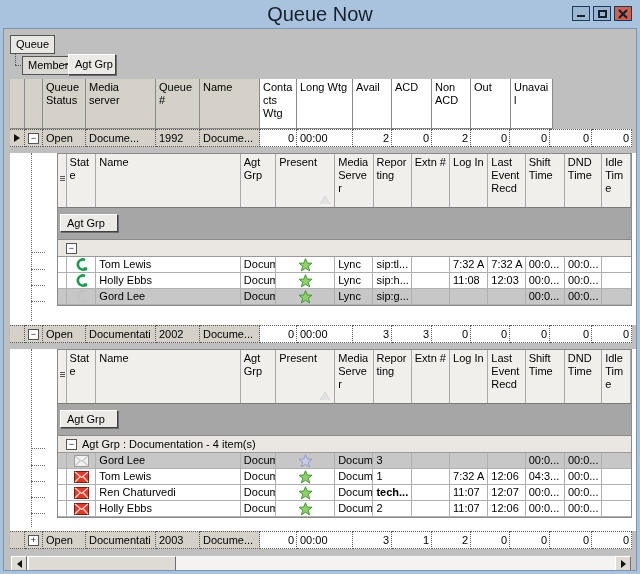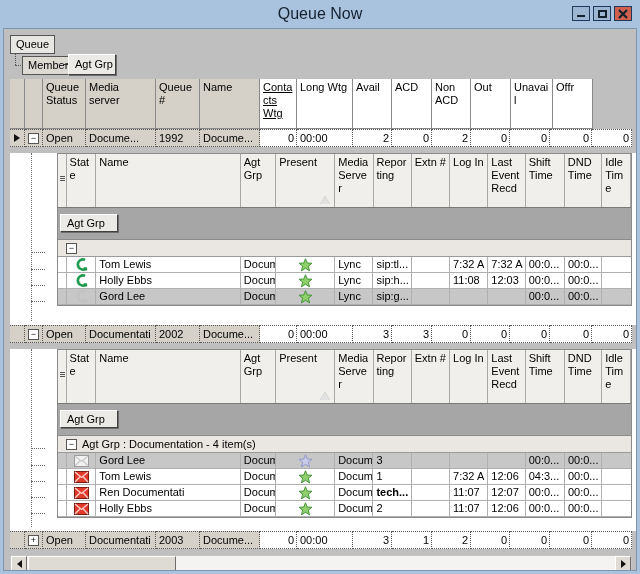--- a/index.html
+++ b/index.html
@@ -1,19 +1,19 @@
 <!DOCTYPE html>
 <html><head>
 <meta charset="utf-8">
 <style>
   * { box-sizing: border-box; margin: 0; padding: 0; }
   body { font-family: "Liberation Sans", sans-serif; background:#e8e8e8; }
   .window { position:relative; width:640px; height:574px; background:#a9c3de; overflow:hidden; }
   .titlebar { height:28px; display:flex; align-items:center; justify-content:center; position:relative; }
-  .title { font-size:16px; color:#16212e; }
+  .title { font-size:20px; color:#16212e; }
   .tb-btns { position:absolute; right:8px; top:6px; display:flex; gap:3px; }
   .tb-btn { width:18px; height:15px; border:1px solid #1c3least; border:1px solid #1d3a5c; background:#9db7d2; display:flex; align-items:center; justify-content:center; cursor:default; }
   .tb-btn.close { background:#d0614f; }
   .glyph-min { width:8px; height:2px; background:#16212e; margin-top:5px; }
   .glyph-max { width:9px; height:8px; border:2px solid #16212e; }
   .content { position:absolute; top:28px; left:3px; right:3px; bottom:3px; background:#bfbfbf; border:1px solid #7d95ad; overflow:hidden; }
   
   .toolbar-zone { position:relative; height:50px; }
   .chip { position:absolute; font-size:11px; padding:2px 5px 3px 5px; background:#e9e7e3; border:1px solid #555; white-space:nowrap; }
   .chip-queue { left:6px; top:6px; }
@@ -92,28 +92,27 @@
       <div class="chip chip-agtgrp">Agt Grp</div>
     </div>
     <div class="grid" id="grid">
         <div class="orow ohdr">
           <div class="ocell gray" style="width: 15px;"></div>
           <div class="ocell gray" style="width: 18px;"></div>
           <div class="ocell gray" style="width: 43px;">Queue Status</div>
           <div class="ocell gray" style="width: 70px;">Media server</div>
           <div class="ocell gray" style="width: 44px;">Queue #</div>
           <div class="ocell gray" style="width: 60px;">Name</div>
-          <div class="ocell" style="width: 37px; text-decoration: underline;">Contacts Wtg</div>
+          <div class="ocell" style="width: 37px;">Contacts Wtg</div>
           <div class="ocell" style="width: 56px;">Long Wtg</div>
           <div class="ocell" style="width: 39px;">Avail</div>
           <div class="ocell" style="width: 40px;">ACD</div>
           <div class="ocell" style="width: 39px;">Non ACD</div>
           <div class="ocell" style="width: 40px;">Out</div>
           <div class="ocell" style="width: 42px;">Unavail</div>
-          <div class="ocell" style="width: 40px;">Offr</div>
         </div>
         <div class="orow odata">
           <div class="ocell gray sel-col" style="width: 15px;">
             <div class="sel-arrow"></div>
           </div>
           <div class="ocell gray" style="width: 18px;">
             <div class="expand-box">−</div>
           </div>
           <div class="ocell gray" style="width: 43px;">Open</div>
           <div class="ocell gray" style="width: 70px;">Docume...</div>
@@ -358,21 +357,21 @@
             <div class="irow arow">
               <div class="icell" style="width: 9px;"></div>
               <div class="icell center" style="width: 31px;">
                 <span style="display: inline-flex;">
                   <svg width="15" height="12" viewBox="0 0 15 12">
                     <rect x="0.5" y="0.5" width="14" height="11" fill="#e03a2b" stroke="#7c1d12"></rect>
                     <path d="M1 1 L7.5 6.5 L14 1 M1 11 L5.8 6 M14 11 L9.2 6" stroke="#ffd7d2" fill="none" stroke-width="1.2"></path>
                   </svg>
                 </span>
               </div>
-              <div class="icell" style="width: 152px;">Ren Documentati</div>
+              <div class="icell" style="width: 152px;">Ren Chaturvedi</div>
               <div class="icell" style="width: 37px;">Docum</div>
               <div class="icell center" style="width: 62px;">
                 <span style="display: inline-flex;">
                   <svg width="15" height="14" viewBox="0 0 16 15">
                     <path d="M8 0.8 L9.9 5.4 L14.9 5.6 L11 8.8 L12.4 13.8 L8 11 L3.6 13.8 L5 8.8 L1.1 5.6 L6.1 5.4 Z" fill="#90d06a" stroke="#3c8f33"></path>
                   </svg>
                 </span>
               </div>
               <div class="icell" style="width: 40px;">Docum</div>
               <div class="icell" style="width: 40px; font-weight: bold;">tech...</div>

